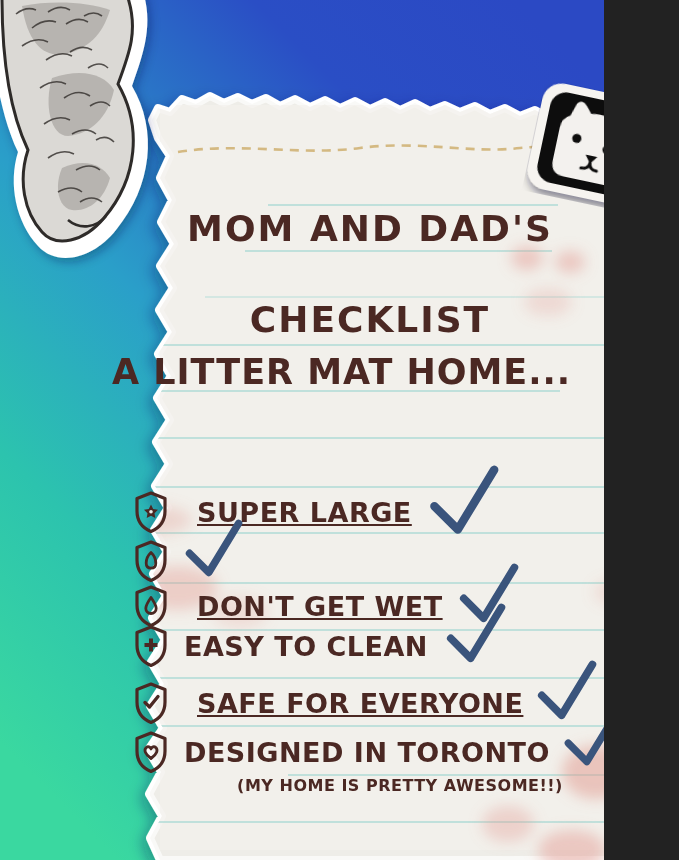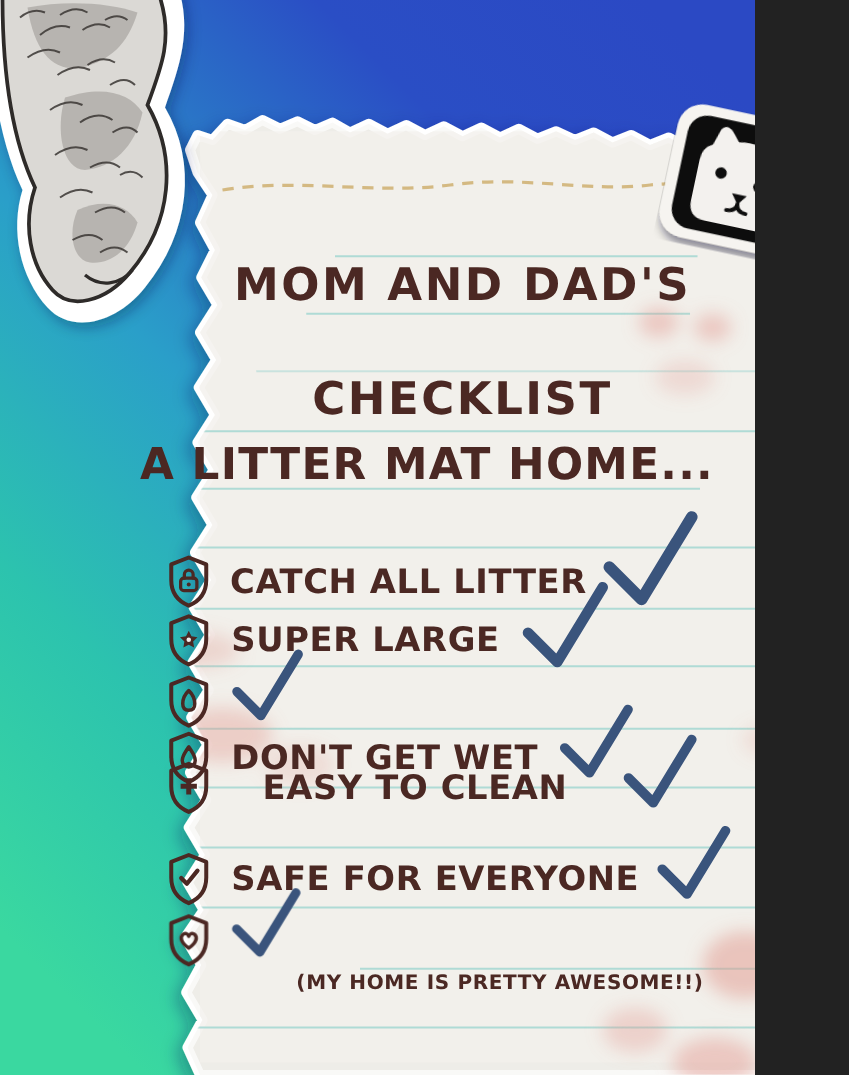--- a/index.html
+++ b/index.html
@@ -13,24 +13,24 @@
   .ink{color:#4b2823;font-weight:700;}
   .title-line{left:70px;width:600px;text-align:center;font-size:36px;letter-spacing:2px;line-height:1;}
   #title1{top:211px;}
   #title2{top:254px;margin-top:48px;}
   .subtitle{left:112px;top:355px;font-size:35px;letter-spacing:1px;line-height:1;}
   .footnote{left:180px;top:776px;width:440px;text-align:center;font-size:16px;letter-spacing:.5px;}
   
   .row{position:absolute;left:131px;height:44px;display:flex;align-items:center;}
   .row .shield{flex:0 0 auto;display:flex;}
   .row .label{font-size:27px;letter-spacing:.5px;margin-left:13px;white-space:nowrap;}
-  .row.indent .label{margin-left:14px;}
+  .row.indent .label{margin-left:26px;text-decoration:underline;}
   .row svg.check{flex:0 0 auto;}
   #row1{top:443px;} #row2{top:490px;} #row3{top:539px;} #row4{top:584px;}
-  #row5{top:608px;gap:26px;} #row6{top:681px;text-align:right;} #row7{top:730px;}
+  #row5{top:624px;} #row6{top:681px;text-align:right;} #row7{top:730px;}
   
   .paw-wrap{left:-8px;top:-12px;}
   .logo-wrap{left:532px;top:90px;transform:rotate(12deg);}
 </style>
 </head>
 <body>
 
 <div class="stage">
 
   <svg class="abs" width="679" height="860" viewBox="0 0 679 860" style="left:0;top:0;">
@@ -149,34 +149,20 @@
       </g>
       <path d="M61 73 Q61 80 53 80 M61 73 Q61 80 69 80" fill="none" stroke="#0d0d0d" stroke-width="3" stroke-linecap="round"></path>
     </svg>
   </div>
 
   <div id="title1" class="abs ink title-line">MOM AND DAD'S</div>
   <div id="title2" class="abs ink title-line">CHECKLIST</div>
 
   <div class="abs ink subtitle">A LITTER MAT HOME...</div>
 
-  <div id="row1" class="row">
-    <span class="shield">
-      <svg width="40" height="44" viewBox="0 0 40 44" fill="none" stroke="#4b2823" stroke-width="3.2" stroke-linejoin="round" stroke-linecap="round">
-        <path d="M20 3 L34 8.5 V21 C34 31 28.5 38 20 41.5 C11.5 38 6 31 6 21 V8.5 Z"></path>
-        <rect x="13.5" y="19.5" width="13" height="10" rx="2.5" stroke-width="2.6"></rect>
-        <path d="M16.5 19.5 V16.5 a3.5 3.5 0 0 1 7 0 V19.5" stroke-width="2.6"></path>
-        <circle cx="20" cy="24.5" r="1.6" fill="#4b2823" stroke="none"></circle>
-      </svg>
-    </span>
-    <span class="label ink">CATCH ALL LITTER</span>
-    <svg class="check" width="86" height="92" viewBox="0 0 60 64" style="margin-left:6px;margin-top:-34px;" fill="none" stroke="#3a547c" stroke-width="6.5" stroke-linecap="round" stroke-linejoin="round">
-        <path d="M8 36 L26 54 L54 8"></path>
-      </svg>
-  </div>
 
   <div id="row2" class="row indent">
     <span class="shield">
       <svg width="40" height="44" viewBox="0 0 40 44" fill="none" stroke="#4b2823" stroke-width="3.2" stroke-linejoin="round" stroke-linecap="round">
         <path d="M20 3 L34 8.5 V21 C34 31 28.5 38 20 41.5 C11.5 38 6 31 6 21 V8.5 Z"></path>
         <path d="M20 14.5 L22.2 19 L27 19.7 L23.5 23.2 L24.3 28 L20 25.7 L15.7 28 L16.5 23.2 L13 19.7 L17.8 19 Z" fill="#4b2823" stroke="none"></path>
         <circle cx="20" cy="21.8" r="1.8" fill="#f1efeb" stroke="none"></circle>
       </svg>
     </span>
     <span class="label ink">SUPER LARGE</span>
@@ -236,20 +222,21 @@
       </svg>
   </div>
 
   <div id="row7" class="row">
     <span class="shield">
       <svg width="40" height="44" viewBox="0 0 40 44" fill="none" stroke="#4b2823" stroke-width="3.2" stroke-linejoin="round" stroke-linecap="round">
         <path d="M20 3 L34 8.5 V21 C34 31 28.5 38 20 41.5 C11.5 38 6 31 6 21 V8.5 Z"></path>
         <path d="M20 28.5 C13.8 24.2 12.8 20 15.2 17.6 C16.9 16 19.4 16.8 20 19 C20.6 16.8 23.1 16 24.8 17.6 C27.2 20 26.2 24.2 20 28.5 Z" stroke-width="2.8"></path>
       </svg>
     </span>
+    <span class="label ink">DESIGNED IN TORONTO</span>
     <svg class="check" width="62" height="68" viewBox="0 0 60 64" style="margin-left:10px;margin-top:-26px;" fill="none" stroke="#3a547c" stroke-width="7" stroke-linecap="round" stroke-linejoin="round">
         <path d="M8 36 L26 54 L54 8"></path>
       </svg>
   </div>
 
   <div class="abs ink footnote">(MY HOME IS  PRETTY AWESOME!!)</div>
 
 </div>
 
 </body></html>

